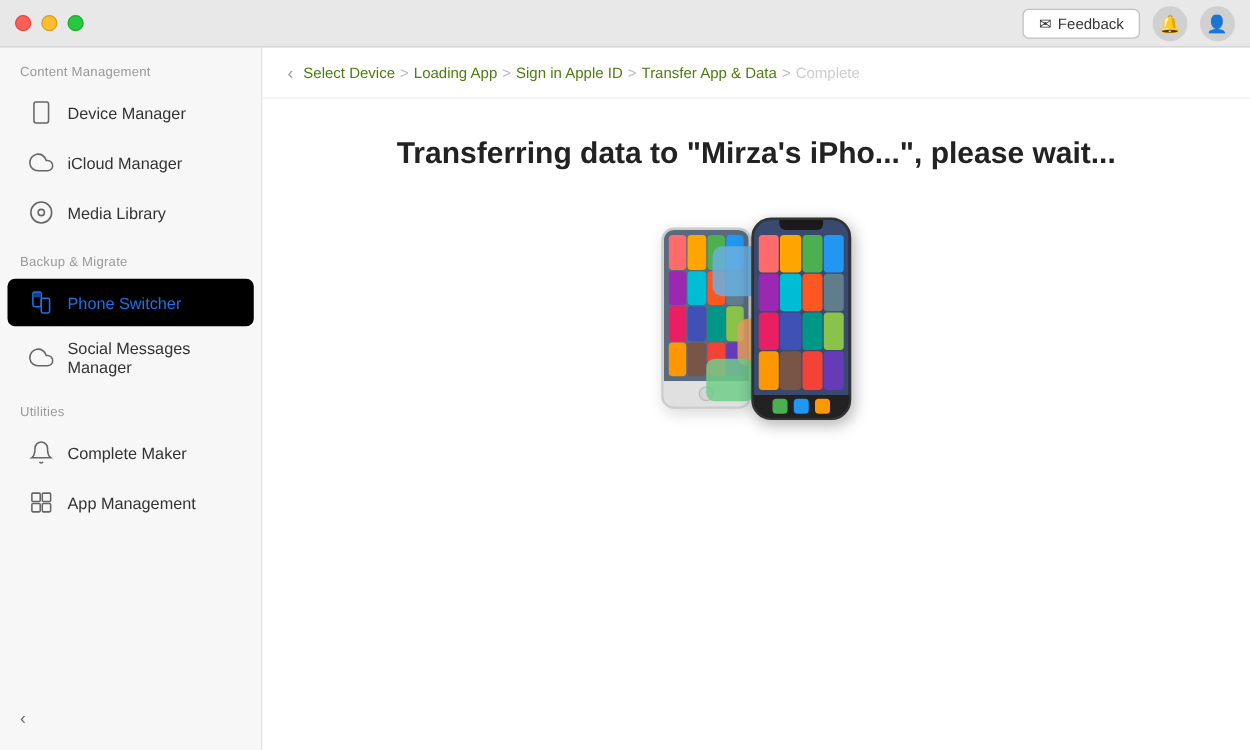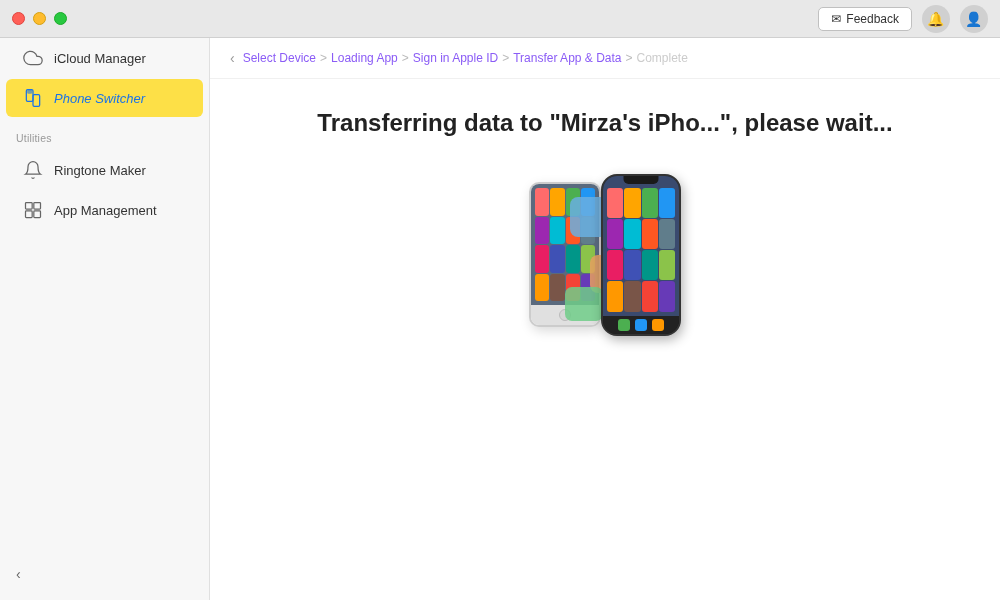--- a/index.html
+++ b/index.html
@@ -99,23 +99,22 @@
       align-items: center;
       gap: 10px;
       padding: 8px 16px;
       cursor: pointer;
       border-radius: 6px;
       margin: 1px 6px;
       font-size: 13px;
       color: #333;
     }
     .sidebar-item.active {
-      background: #fde047;
+      background: #000000;
       color: #1a73e8;
-      font-style: italic;
     }
     .sidebar-item .item-icon {
       width: 22px;
       height: 22px;
       display: flex;
       align-items: center;
       justify-content: center;
       color: #666;
       font-size: 16px;
       flex-shrink: 0;
@@ -147,21 +146,21 @@
     .breadcrumb {
       padding: 12px 20px;
       font-size: 12px;
       color: #999;
       border-bottom: 1px solid #f0f0f0;
       display: flex;
       align-items: center;
       gap: 4px;
       flex-shrink: 0;
     }
-    .breadcrumb .bc-item { color: #8b5cf6; }
+    .breadcrumb .bc-item { color: #4d7c0f; }
     .breadcrumb .bc-item.active { color: #ccc; }
     .breadcrumb .bc-sep { color: #bbb; }
     .breadcrumb .bc-nav {
       font-size: 14px;
       color: #999;
       cursor: pointer;
       margin-right: 4px;
     }
 
     
@@ -404,57 +403,85 @@
       <span>Feedback</span>
     </button>
     <div class="titlebar-icon">🔔</div>
     <div class="titlebar-icon">👤</div>
   </div>
 </div>
 
 <div class="main-layout">
 
   <div class="sidebar">
-
+    <div class="section-label">Content Management</div>
+
+    <div class="sidebar-item">
+      <span class="item-icon">
+        <svg class="icon-svg" viewBox="0 0 24 24" fill="none" stroke="currentColor" stroke-width="1.5">
+          <rect x="5" y="2" width="14" height="20" rx="2" ry="2"></rect>
+          <line x1="12" y1="18" x2="12" y2="18.01"></line>
+        </svg>
+      </span>
+      <span>Device Manager</span>
+    </div>
 
     <div class="sidebar-item">
       <span class="item-icon">
         <svg class="icon-svg" viewBox="0 0 24 24" fill="none" stroke="currentColor" stroke-width="1.5">
           <path d="M18 10h-1.26A8 8 0 1 0 9 20h9a5 5 0 0 0 0-10z"></path>
         </svg>
       </span>
       <span>iCloud Manager</span>
     </div>
 
-
+    <div class="sidebar-item">
+      <span class="item-icon">
+        <svg class="icon-svg" viewBox="0 0 24 24" fill="none" stroke="currentColor" stroke-width="1.5">
+          <circle cx="12" cy="12" r="10"></circle>
+          <circle cx="12" cy="12" r="3"></circle>
+        </svg>
+      </span>
+      <span>Media Library</span>
+    </div>
+
+    <div class="section-label">Backup &amp; Migrate</div>
 
     <div class="sidebar-item active">
       <span class="item-icon">
         <svg class="icon-svg" viewBox="0 0 24 24" fill="currentColor" stroke="none">
           <path d="M6.5 2h3A1.5 1.5 0 0 1 11 3.5v2A1.5 1.5 0 0 1 9.5 7h-3A1.5 1.5 0 0 1 5 5.5v-2A1.5 1.5 0 0 1 6.5 2z" opacity="0.6"></path>
           <rect x="4" y="2" width="8" height="14" rx="1.5" ry="1.5" fill="none" stroke="currentColor" stroke-width="1.5"></rect>
           <rect x="12" y="8" width="8" height="14" rx="1.5" ry="1.5" fill="none" stroke="currentColor" stroke-width="1.5"></rect>
         </svg>
       </span>
       <span>Phone Switcher</span>
     </div>
 
 
+    <div class="sidebar-item">
+      <span class="item-icon">
+        <svg class="icon-svg" viewBox="0 0 24 24" fill="none" stroke="currentColor" stroke-width="1.5">
+          <path d="M18 10h-1.26A8 8 0 1 0 9 20h9a5 5 0 0 0 0-10z"></path>
+        </svg>
+      </span>
+      <span>Social Messages Manager</span>
+    </div>
 
     <div class="section-label">Utilities</div>
 
 
     <div class="sidebar-item">
       <span class="item-icon">
         <svg class="icon-svg" viewBox="0 0 24 24" fill="none" stroke="currentColor" stroke-width="1.5">
           <path d="M18 8A6 6 0 0 0 6 8c0 7-3 9-3 9h18s-3-2-3-9"></path>
           <path d="M13.73 21a2 2 0 0 1-3.46 0"></path>
         </svg>
       </span>
-      <span>Ringtone Maker</span>
+      <span>Complete Maker</span>
     </div>
 
     <div class="sidebar-item">
       <span class="item-icon">
         <svg class="icon-svg" viewBox="0 0 24 24" fill="none" stroke="currentColor" stroke-width="1.5">
           <rect x="3" y="3" width="8" height="8" rx="1"></rect>
           <rect x="13" y="3" width="8" height="8" rx="1"></rect>
           <rect x="3" y="13" width="8" height="8" rx="1"></rect>
           <rect x="13" y="13" width="8" height="8" rx="1"></rect>
         </svg>

